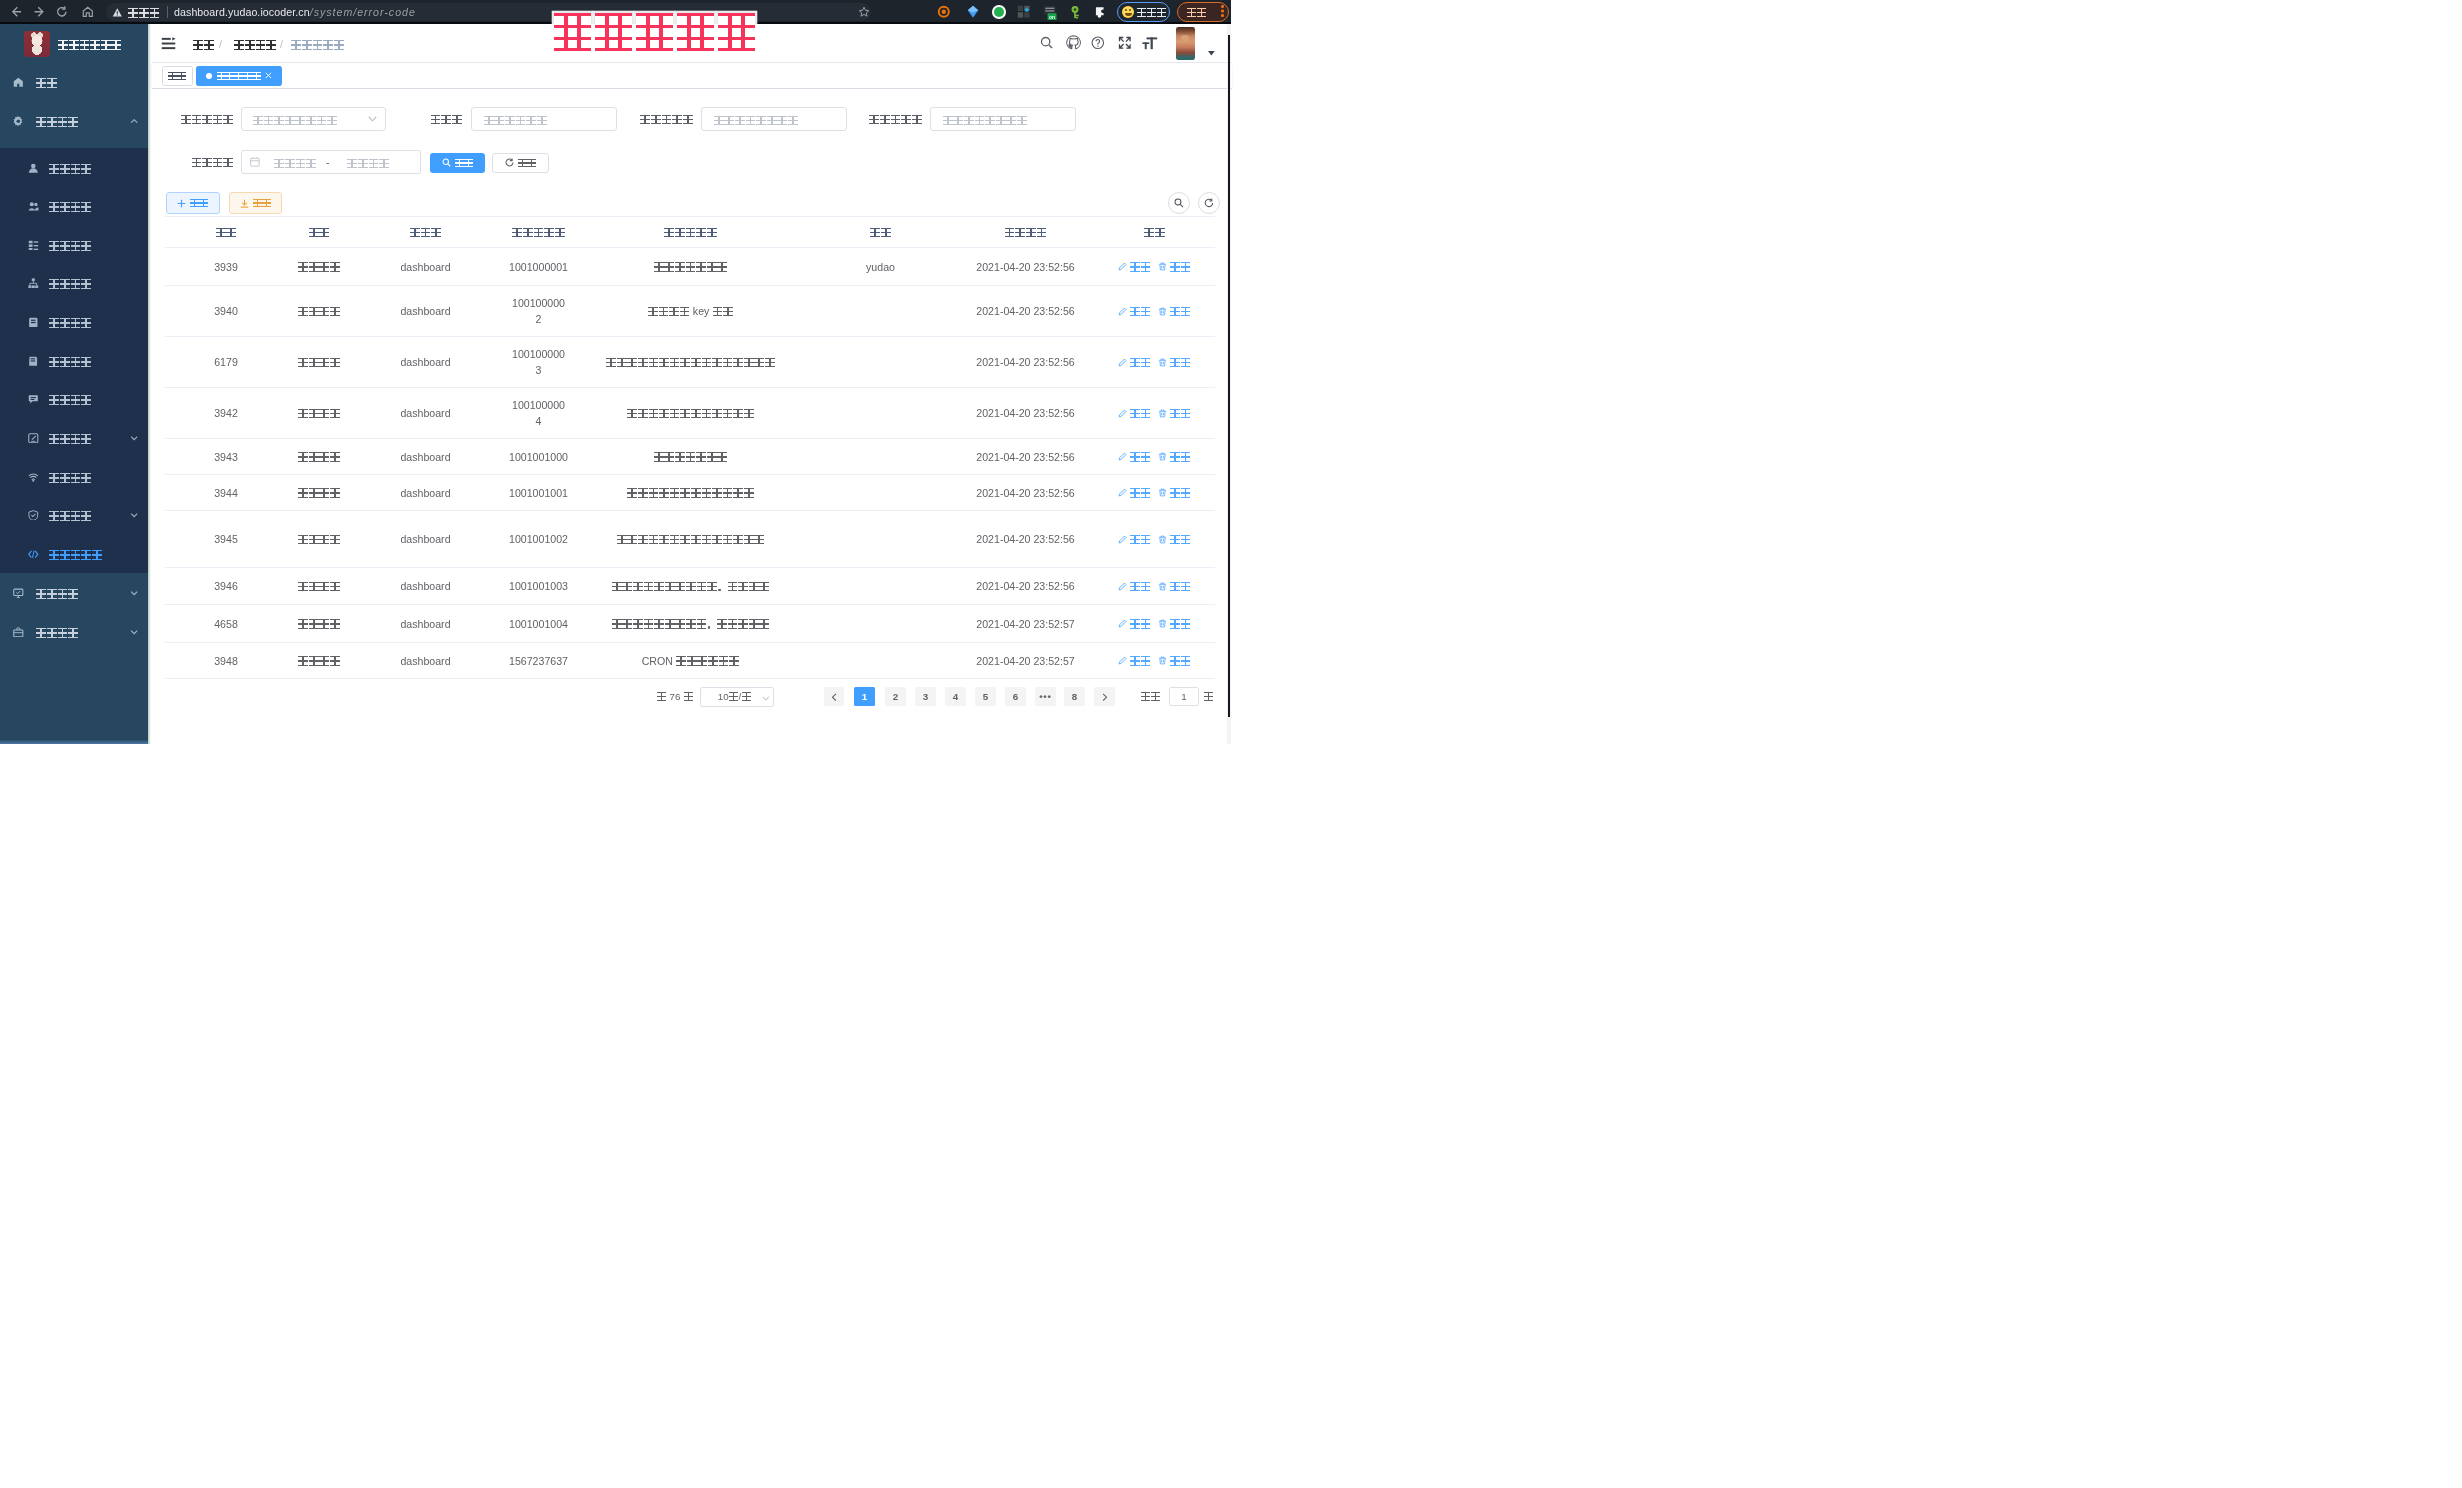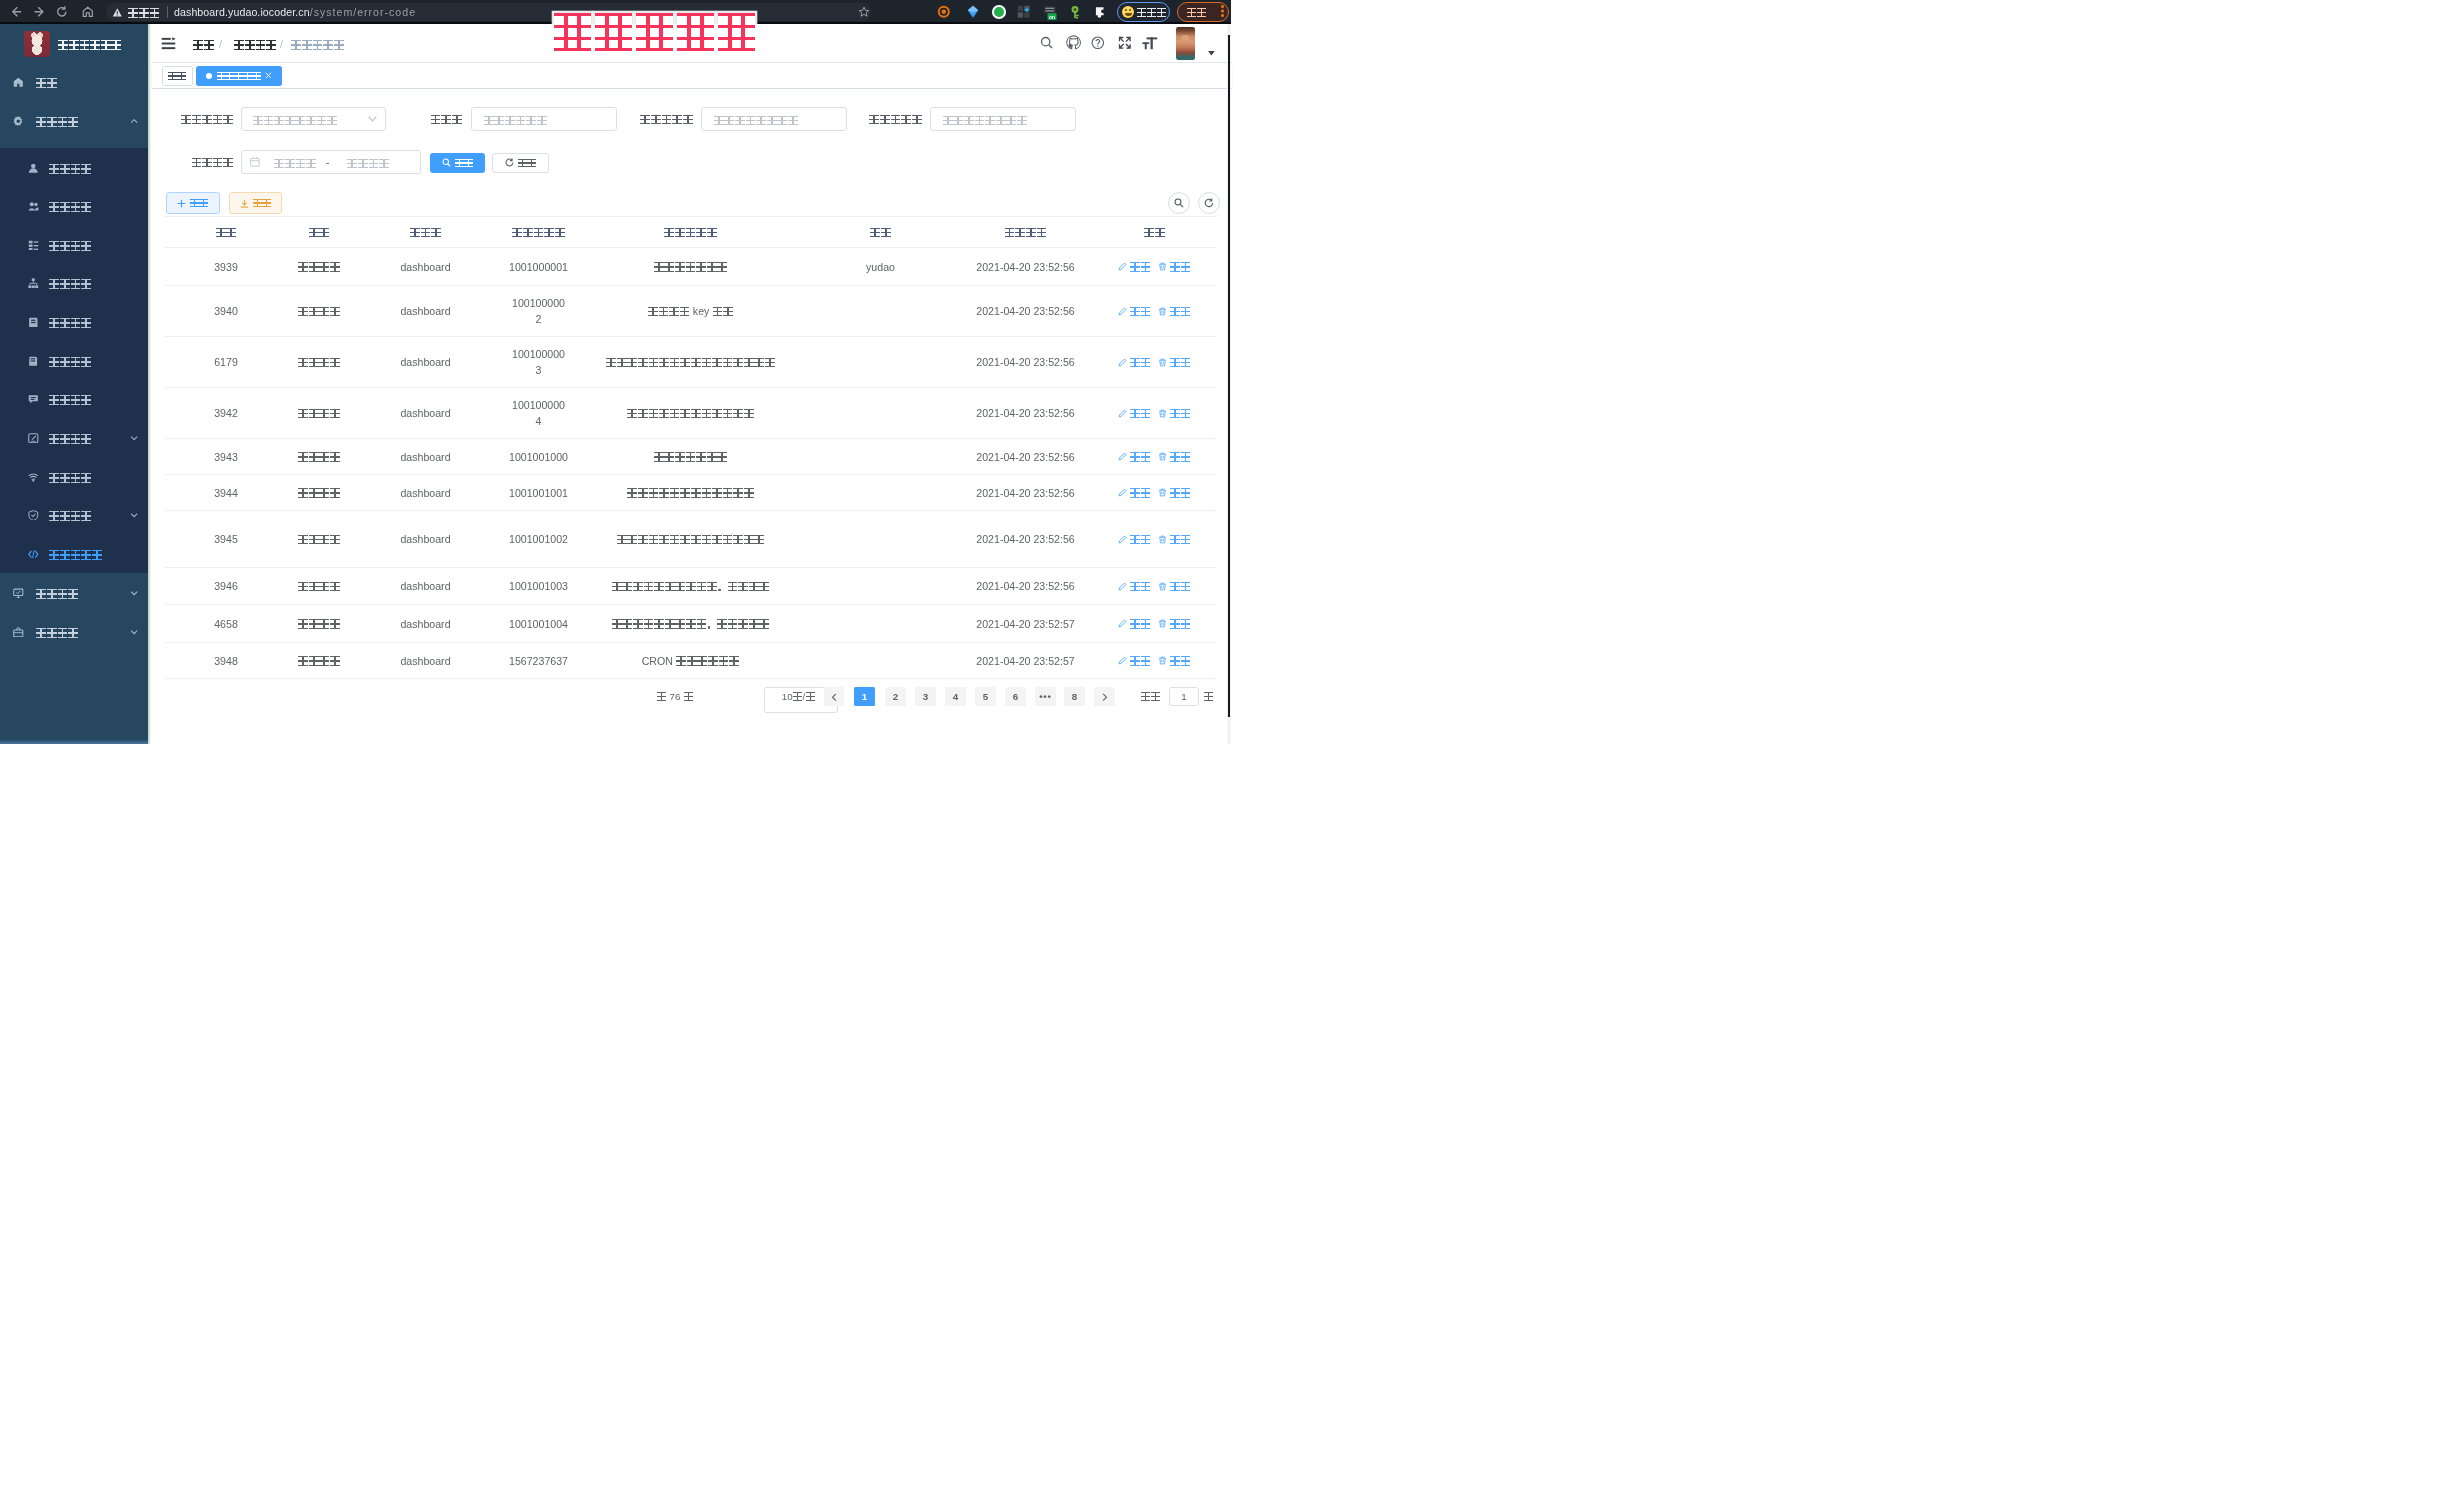--- a/index.html
+++ b/index.html
@@ -6,21 +6,21 @@
 #page{position:absolute;left:0;top:0;width:1231px;height:744px;}
 .h{display:inline-block;width:.92em;height:.92em;margin:0 .04em;vertical-align:-.12em;background-image:linear-gradient(90deg,transparent 0 44%,currentColor 44% 58%,transparent 58% 100%),linear-gradient(0deg,currentColor 0 13%,transparent 13% 43%,currentColor 43% 57%,transparent 57% 87%,currentColor 87% 100%);}
 .p{display:inline-block;width:.22em;height:.22em;margin:0 .6em 0 .1em;vertical-align:-.1em;background:currentColor;border-radius:50% 0 50% 50%;}
 .abs{position:absolute;}
 svg{display:block;}
 
 #chrome{position:absolute;left:0;top:0;width:1231px;height:24px;background:#1d242c;}
 #chrome .darkline{position:absolute;left:0;top:22px;width:1231px;height:2.3px;background:#070a0f;}
 #omni{position:absolute;left:106px;top:3.4px;width:765px;height:17.4px;border-radius:8.7px;background:#252c35;}
 .curl{font-size:10.6px;color:#e8eaed;letter-spacing:0.1px;}
-.curl .dim{color:#98a0a6;letter-spacing:1px;}
+.curl .dim{color:#98a0a6;letter-spacing:1px;font-style:italic;}
 
 #sidebar{position:absolute;left:0;top:24px;width:148px;height:720px;background:#26475f;}
 #submenu{position:absolute;left:0;top:124px;width:148px;height:425px;background:#1e304b;}
 #sidebar:after{content:"";position:absolute;left:0;bottom:0;width:148px;height:3.8px;background:linear-gradient(#2b4f6d,#4b77a0);}
 #sedge{position:absolute;left:148px;top:24px;width:3px;height:720px;background:linear-gradient(90deg,#aecbdf 0,#dfe7d2 55%,#ffffff 100%);}
 .mi{position:absolute;left:0;width:148px;height:0;}
 .mtx{position:absolute;left:36px;top:-5.3px;font-size:10.6px;color:#c6d0dc;}
 .stx{position:absolute;left:49px;top:-5.3px;font-size:10.6px;color:#b4c1d1;}
 .micon{position:absolute;left:13px;top:-5.3px;width:10.6px;height:10.6px;}
 .sicon{position:absolute;left:28px;top:-5.3px;width:10.6px;height:10.6px;}
@@ -562,21 +562,21 @@
             <td class="ops"><span class="act-link"><svg style="display:inline-block;vertical-align:-0.8px;margin-right:2.3px" width="9" height="9" viewBox="0 0 12 12">
                   <path d="M8.6 1.4 L10.6 3.4 L4 10 L1.5 10.5 L2 8 Z" stroke="#54a8ff" stroke-width="1.2" fill="none"></path>
                 </svg><span class="h"></span><span class="h"></span></span><span class="act-link" style="margin-left:7.6px"><svg style="display:inline-block;vertical-align:-0.8px;margin-right:2.3px" width="9" height="9" viewBox="0 0 12 12">
                   <path d="M1.5 3 H10.5 M4 3 V1.5 H8 V3 M2.5 3 L3.2 10.5 H8.8 L9.5 3 M4.8 5 V8.5 M7.2 5 V8.5" stroke="#54a8ff" stroke-width="1.1" fill="none"></path>
                 </svg><span class="h"></span><span class="h"></span></span></td>
           </tr>
  </tbody>
       </table>
 
  <div class="pg" style="left:505px;top:602px;"><span class="h"></span> 76 <span class="h"></span></div>
- <div class="abs" style="left:612px;top:598px;width:74px;height:26px;border:0.8px solid #dcdfe6;border-radius:2.3px;">
+ <div class="abs" style="left:548px;top:598px;width:74px;height:20px;border:0.8px solid #dcdfe6;border-radius:2.3px;">
    <span class="abs" style="left:16.7px;top:3px;font-size:9.8px;color:#606266;">10<span class="h"></span>/<span class="h"></span></span>
    <svg class="abs" style="left:61px;top:7.6px" width="7.6" height="5.3" viewBox="0 0 10 7">
           <path d="M1 1 L5 5.5 L9 1" stroke="#b2b7c0" stroke-width="1.3" fill="none"></path>
         </svg>
  </div>
  <div class="pbtn" style="left:672px;width:20px;">
         <svg width="6" height="8.3" viewBox="0 0 8 11">
           <path d="M6.5 1 L2 5.5 L6.5 10" stroke="#606266" stroke-width="1.5" fill="none"></path>
         </svg>
       </div>

